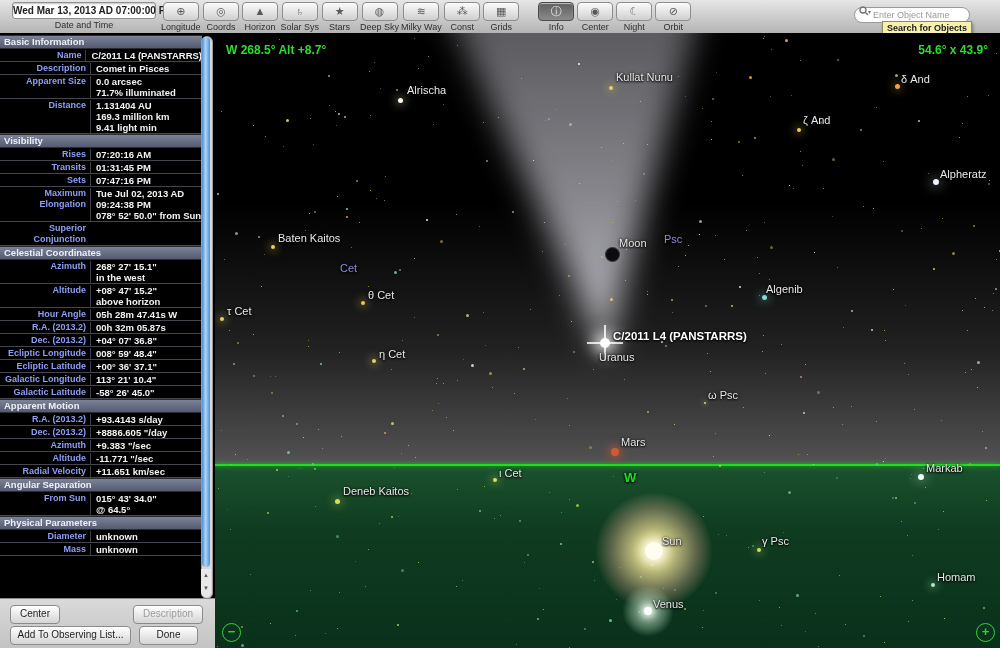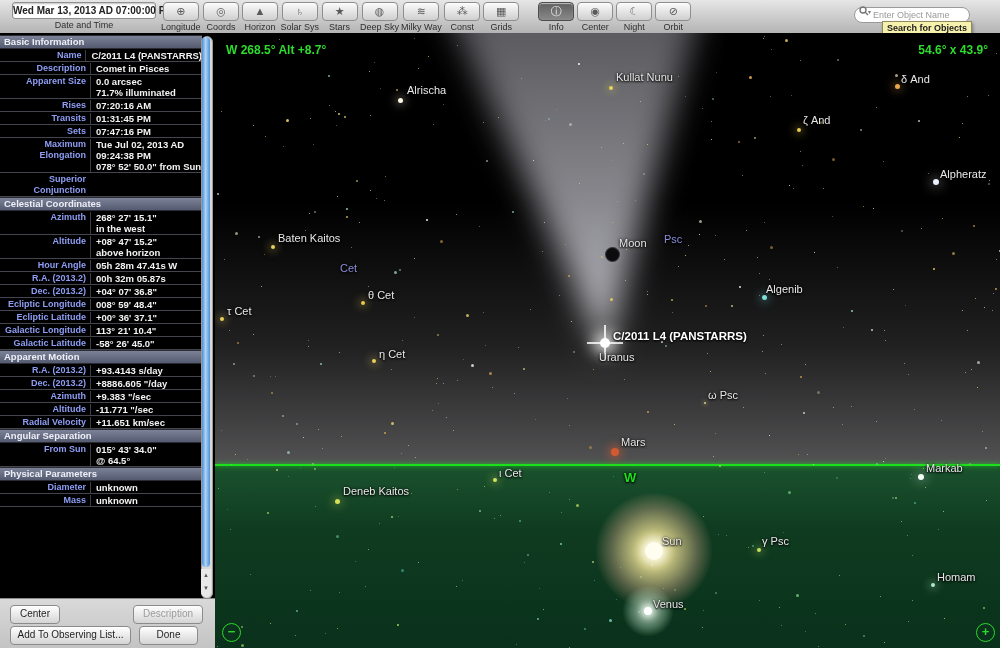--- a/index.html
+++ b/index.html
@@ -155,20 +155,29 @@
             <div>Comet in Pisces</div>
           </div>
         </div>
         <div class="ip-row">
           <div class="ip-label">Apparent Size</div>
           <div class="ip-value">
             <div>0.0 arcsec</div>
             <div>71.7% illuminated</div>
           </div>
         </div>
+        <div class="ip-row">
+          <div class="ip-label">Distance</div>
+          <div class="ip-value">
+            <div>1.131404 AU</div>
+            <div>169.3 million km</div>
+            <div>9.41 light min</div>
+          </div>
+        </div>
+        <div class="ip-header">Visibility</div>
         <div class="ip-row">
           <div class="ip-label">Rises</div>
           <div class="ip-value">
             <div>07:20:16 AM</div>
           </div>
         </div>
         <div class="ip-row">
           <div class="ip-label">Transits</div>
           <div class="ip-value">
             <div>01:31:45 PM</div>

